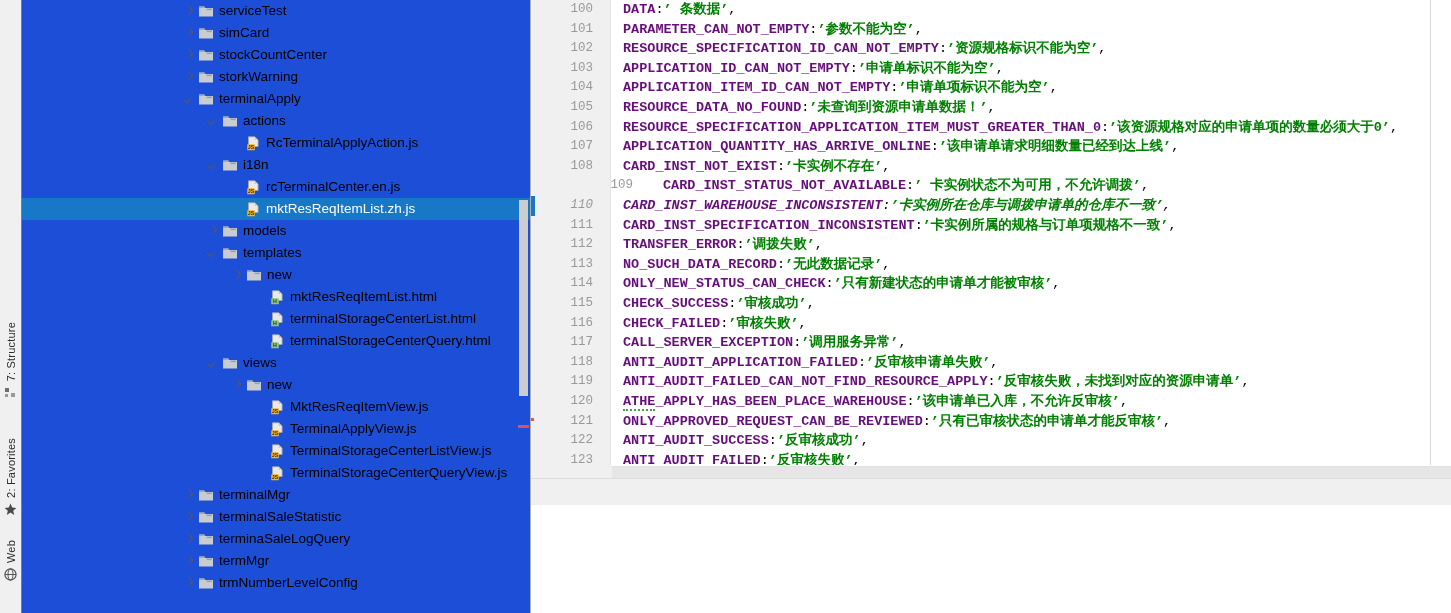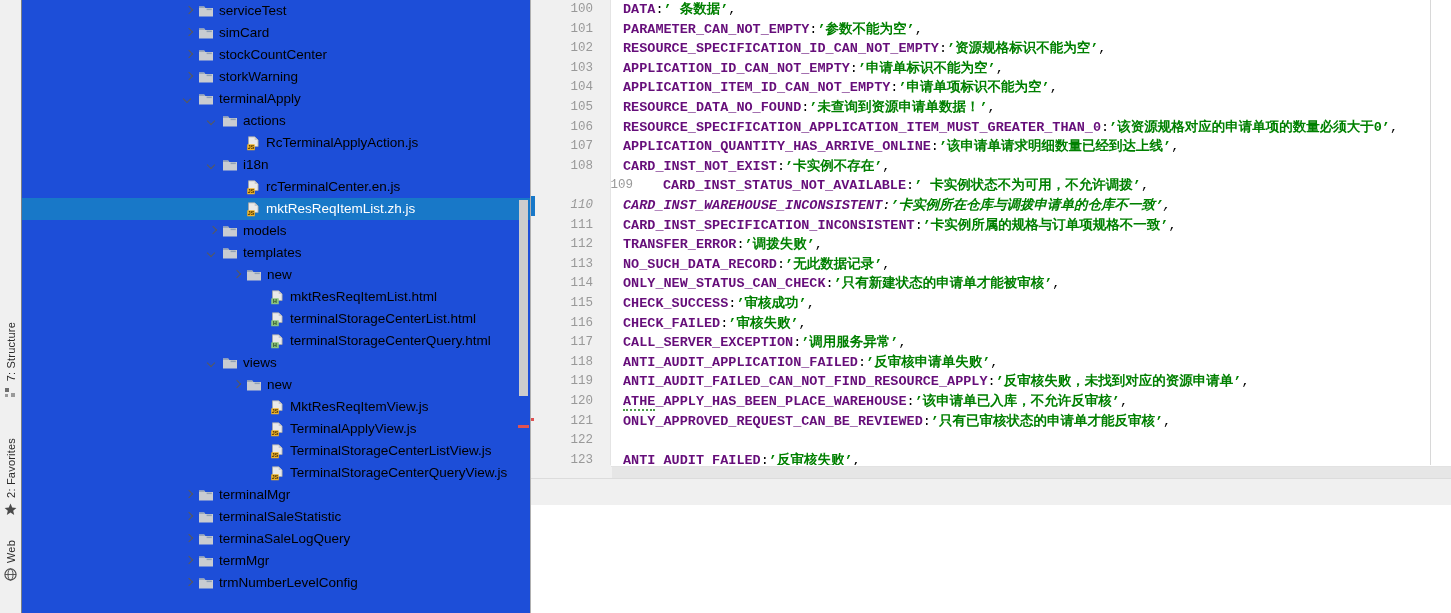--- a/index.html
+++ b/index.html
@@ -721,20 +721,21 @@
         <div class="cline" style="position: absolute; top: 392px; left: 0px; right: 0px;">
           <span class="lnum">120</span>
           <span class="ccode"><span class="k typo">ATHE</span><span class="k">_APPLY_HAS_BEEN_PLACE_WAREHOUSE</span><span class="pn">:</span><span class="s">’该申请单已入库，不允许反审核’</span><span class="pn">,</span></span>
         </div>
         <div class="cline" style="position: absolute; top: 411.6px; left: 0px; right: 0px;">
           <span class="lnum">121</span>
           <span class="ccode"><span class="k">ONLY_APPROVED_REQUEST_CAN_BE_REVIEWED</span><span class="pn">:</span><span class="s">’只有已审核状态的申请单才能反审核’</span><span class="pn">,</span></span>
         </div>
         <div class="cline" style="position: absolute; top: 431.2px; left: 0px; right: 0px;">
           <span class="lnum">122</span>
+          <span class="ccode"><span class="k">ANTI_AUDIT_SUCCESS</span><span class="pn">:</span><span class="s">’反审核成功’</span><span class="pn">,</span></span>
         </div>
         <div class="cline" style="position: absolute; top: 450.8px; left: 0px; right: 0px;">
           <span class="lnum">123</span>
           <span class="ccode"><span class="k">ANTI_AUDIT_FAILED</span><span class="pn">:</span><span class="s">’反审核失败’</span><span class="pn">,</span></span>
         </div>
         <div class="cline" style="position: absolute; top: 481px; left: 0px; right: 0px;">
           <span class="lnum">124</span>
           <span class="ccode"><span class="k">THE_APPLICATION_HAS_NOT_BEEN_REVIEWED</span><span class="pn">:</span><span class="s">’申请单未审核，不能处理’</span></span>
         </div>
         <div class="cline" style="position: absolute; top: 490px; left: 0px; right: 0px;">

